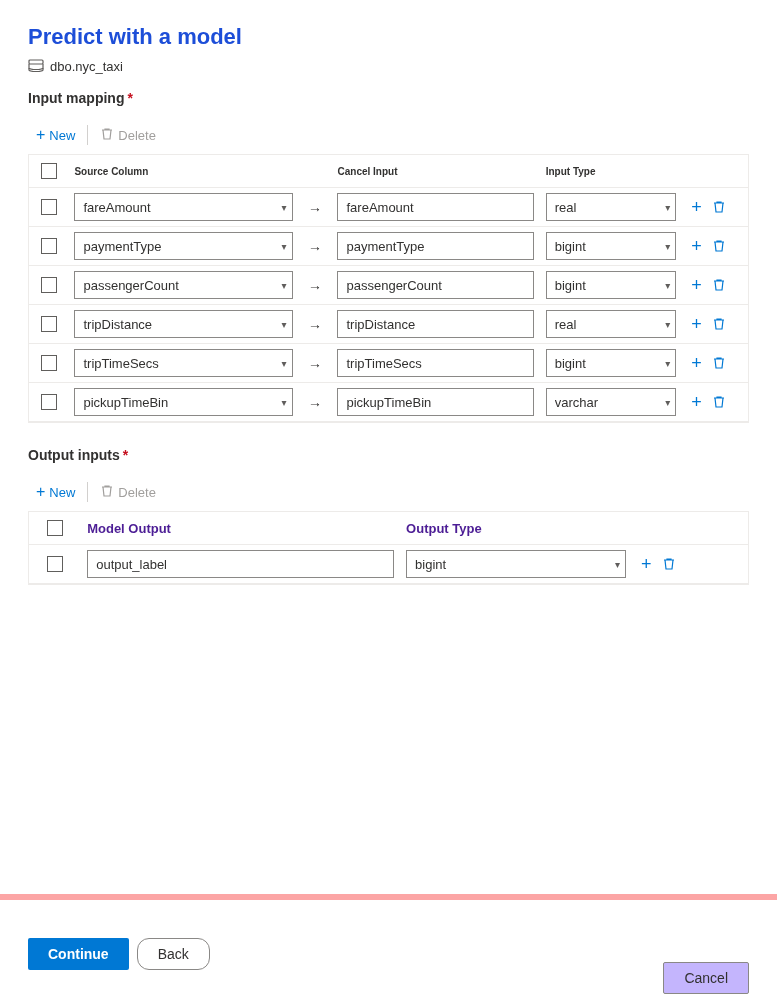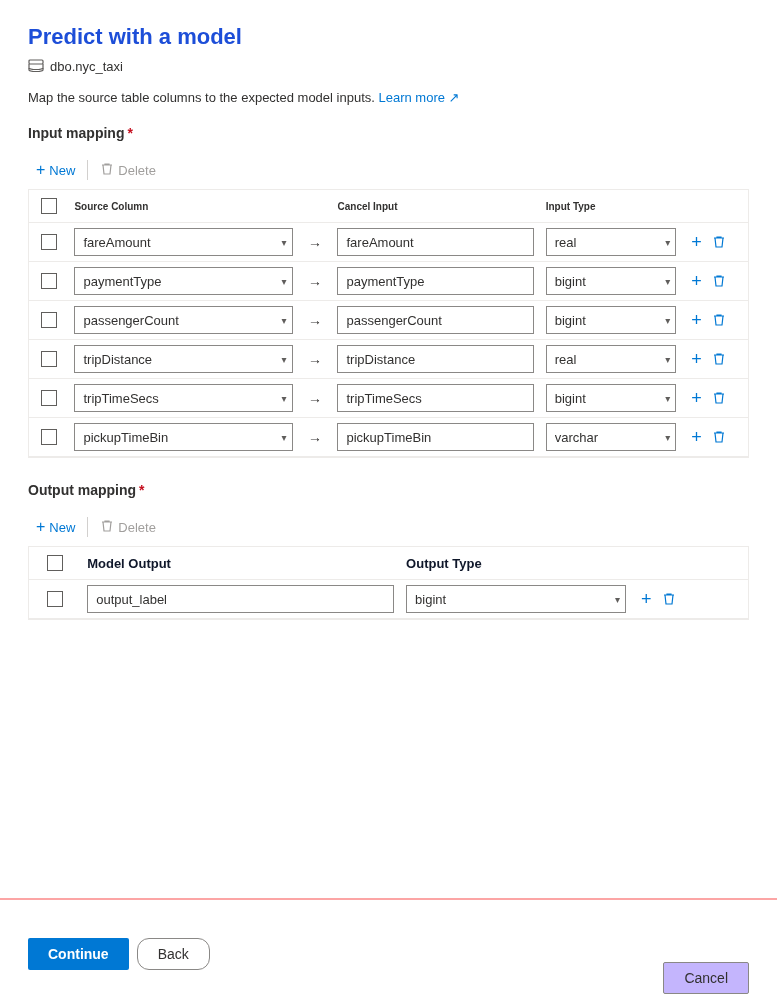--- a/index.html
+++ b/index.html
@@ -176,36 +176,36 @@
       font-size: 16px;
     }
     .output-section { margin-top: 24px; }
     .output-table {
       width: 100%;
       border-collapse: collapse;
     }
     .output-table th {
       font-size: 13px;
       font-weight: 600;
-      color: #0f172a;
+      color: #4c1d95;
       text-align: left;
       padding: 8px 6px;
       border-bottom: 1px solid #edebe9;
     }
     .output-table td {
       padding: 5px 6px;
       vertical-align: middle;
       border-bottom: 1px solid #edebe9;
     }
     .col-out-check { width: 36px; }
     .col-out-model { width: 220px; }
     .col-out-type { width: 160px; }
     .col-out-actions { width: 80px; }
     .footer {
-      border-top: 2px solid #fca5a5;
+      border-top: 6px solid #fca5a5;
       padding: 14px 28px;
       display: flex;
       align-items: center;
       gap: 8px;
       background: #fff;
     }
     .btn-primary {
       background: #0078d4;
       color: #fff;
       border: none;
@@ -250,26 +250,20 @@
     <span class="db-icon">
       <svg width="16" height="16" viewBox="0 0 16 16" fill="none">
         <rect x="1" y="2" width="14" height="4" rx="1" stroke="#605e5c" stroke-width="1.2" fill="none"></rect>
         <path d="M1 6v4c0 .6 3.1 1.5 7 1.5s7-.9 7-1.5V6" stroke="#605e5c" stroke-width="1.2" fill="none"></path>
         <path d="M1 10v2c0 .6 3.1 1.5 7 1.5s7-.9 7-1.5v-2" stroke="#605e5c" stroke-width="1.2" fill="none"></path>
       </svg>
     </span>
     <span>dbo.nyc_taxi</span>
   </div>
 
-  <div class="description">
-    <span>Map the source table columns to the expected model inputs.</span>
-    <a href="#">
-      <span>Learn more</span> <span>↗</span>
-    </a>
-  </div>
 
   <div class="section">
     <div class="section-title">
       <span>Input mapping</span><span class="required-star">*</span>
     </div>
 
     <div class="toolbar">
       <button class="toolbar-btn">
         <span style="font-size:16px; color:#0078d4;">+</span>
         <span>New</span>
@@ -464,21 +458,21 @@
                 </div>
               </td>
             </tr>
           </tbody>
       </table>
     </div>
   </div>
 
   <div class="output-section">
     <div class="section-title">
-      <span>Output mapping</span><span class="required-star">*</span>
+      <span>Output inputs</span><span class="required-star">*</span>
     </div>
 
     <div class="toolbar">
       <button class="toolbar-btn">
         <span style="font-size:16px; color:#0078d4;">+</span>
         <span>New</span>
       </button>
       <div class="toolbar-divider"></div>
       <button class="toolbar-btn disabled">
         <span>

